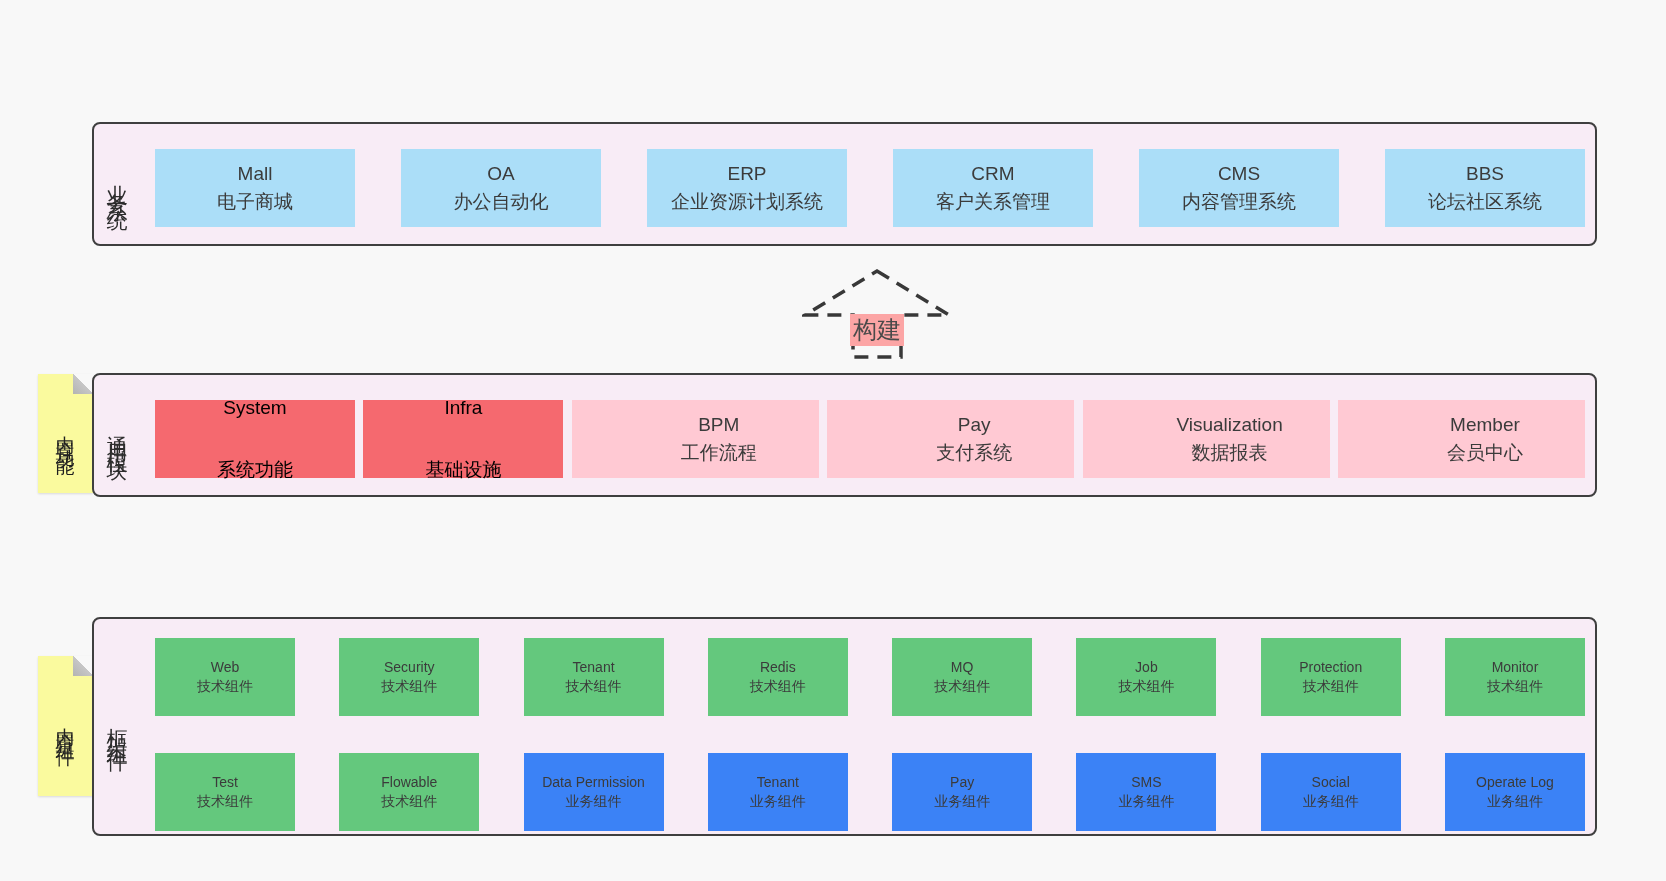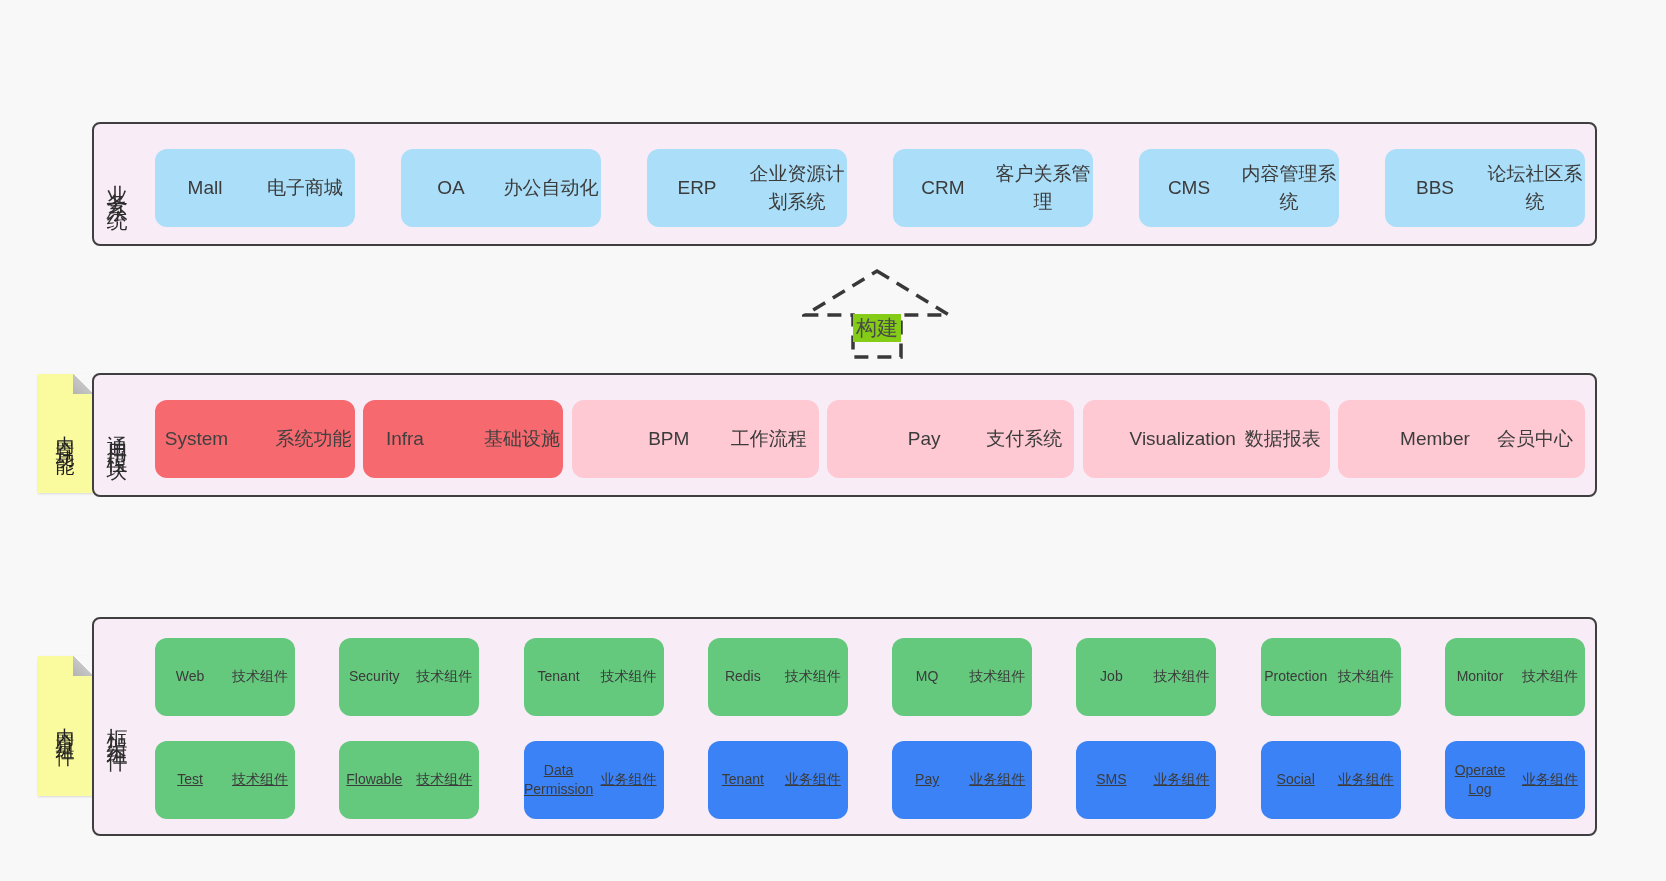--- a/index.html
+++ b/index.html
@@ -13,29 +13,29 @@
   .band2 { top:373px; height:124px; }
   .band3 { top:617px; height:219px; }
 
   .v-text { writing-mode:vertical-rl; text-orientation:upright; line-height:1; }
   .band-label { position:absolute; left:13px; top:50%; transform:translateY(-50%);
                 font-size:21px; letter-spacing:8px; color:#2d2d2d; }
 
   .boxes { position:absolute; left:61px; right:10px; display:flex; justify-content:space-between; }
   .band1 .boxes, .band2 .boxes { top:25px; }
   .band3 .row1 { top:19px; }
-  .band3 .row2 { top:122px;text-decoration:underline; }
-
-  .node { height:78px; border-radius:12px; display:flex; 
-          justify-content:center; align-items:center; text-align:center;
+  .band3 .row2 { top:134px; }
+
+  .node { height:78px; border-radius:0; display:flex; flex-direction:column;
+          justify-content:center; text-align:center;
           line-height:1.5; color:#3b3b3b; }
   .band1 .node, .band2 .node { width:200px; font-size:19px; }
   .band3 .node { width:140px; font-size:14px; line-height:1.38; }
   .blue  { background:#abdef8; }
-  .red   { background:#f5696f; color:#404040;gap:34px; }
+  .red   { background:#f5696f; color:#000000;gap:34px; }
   .pink  { background:#ffc9d3;padding-left:47px; }
   .green { background:#64c87d; }
   .lgreen{ background:#3b82f6; }
   .node .t, .node .s { width:100%; }
 
   
   .sticky { position:absolute; width:55px; background:#fafa9e; z-index:1;
             box-shadow:0 1px 2px rgba(0,0,0,0.12); }
   .sticky2 { left:38px; top:374px; height:119px; }
   .sticky3 { left:38px; top:656px; height:140px; }
@@ -44,21 +44,21 @@
   .sticky-label { position:absolute; left:50%; top:50%; transform:translate(-50%,-50%);
                   font-size:19px; letter-spacing:7px; color:#1f1f1f; }
 
   
   .arrow { position:absolute; width:150px; height:92px; z-index:1; }
   .arrow1 { left:802px; top:268px; }
   .arrow2 { left:815px; top:514px; }
   .arrow svg { width:100%; height:100%; display:block; }
   .arrow polygon { fill:none; stroke:#383838; stroke-width:3.5; stroke-dasharray:14 9; }
   .arrow-label { position:absolute; left:50%; top:46px; transform:translateX(-50%);
-                 background:#84cc16; padding:0 3px; font-size:21px; color:#4a4a4a; white-space:nowrap; }
+                 background:#fca5a5; padding:0 3px; font-size:24px; color:#4a4a4a; white-space:nowrap; }
 </style>
 </head>
 <body>
 
 <div class="canvas">
 
   <section class="band band1">
     <div class="band-label v-text">业务系统</div>
     <div class="boxes">
       <div class="node blue">

